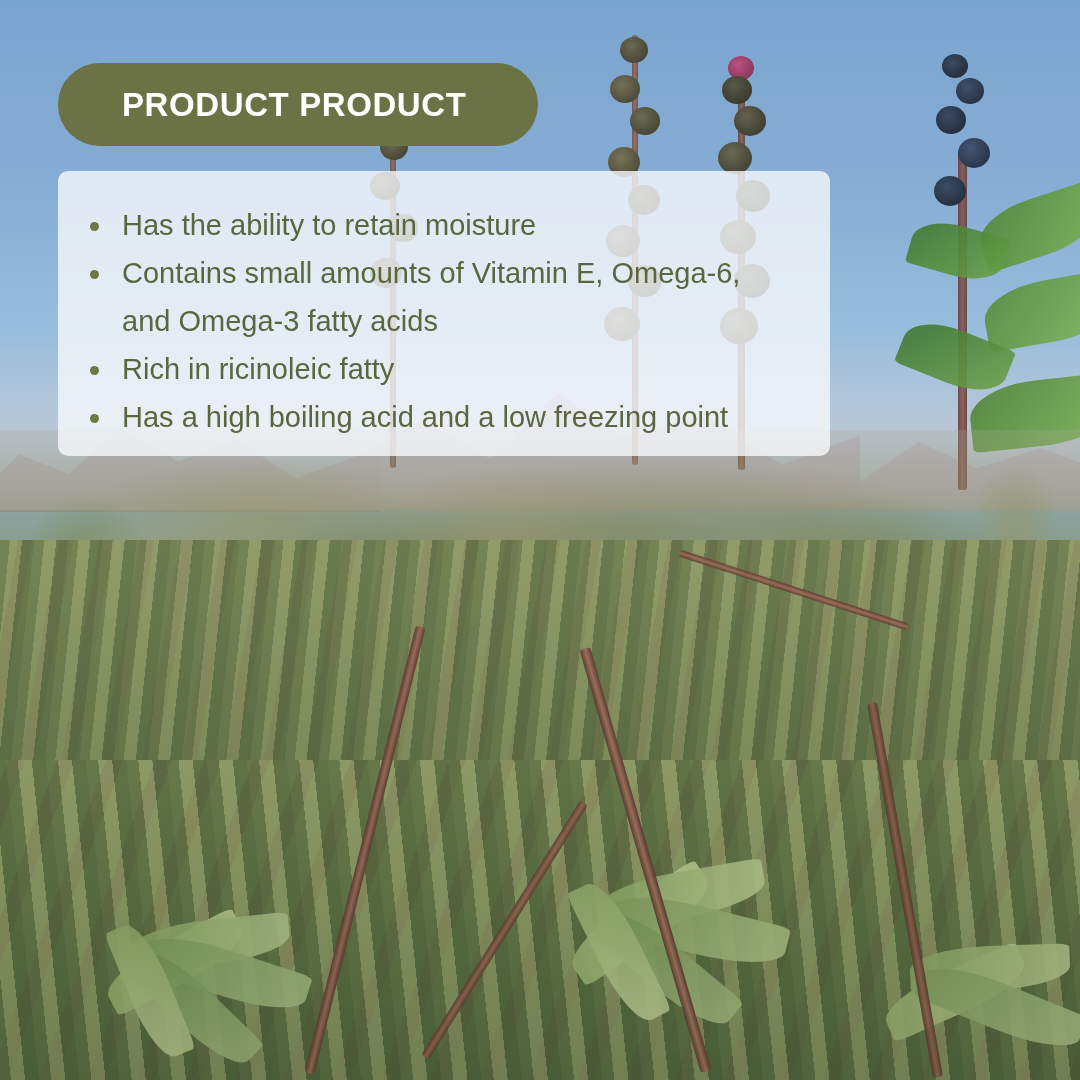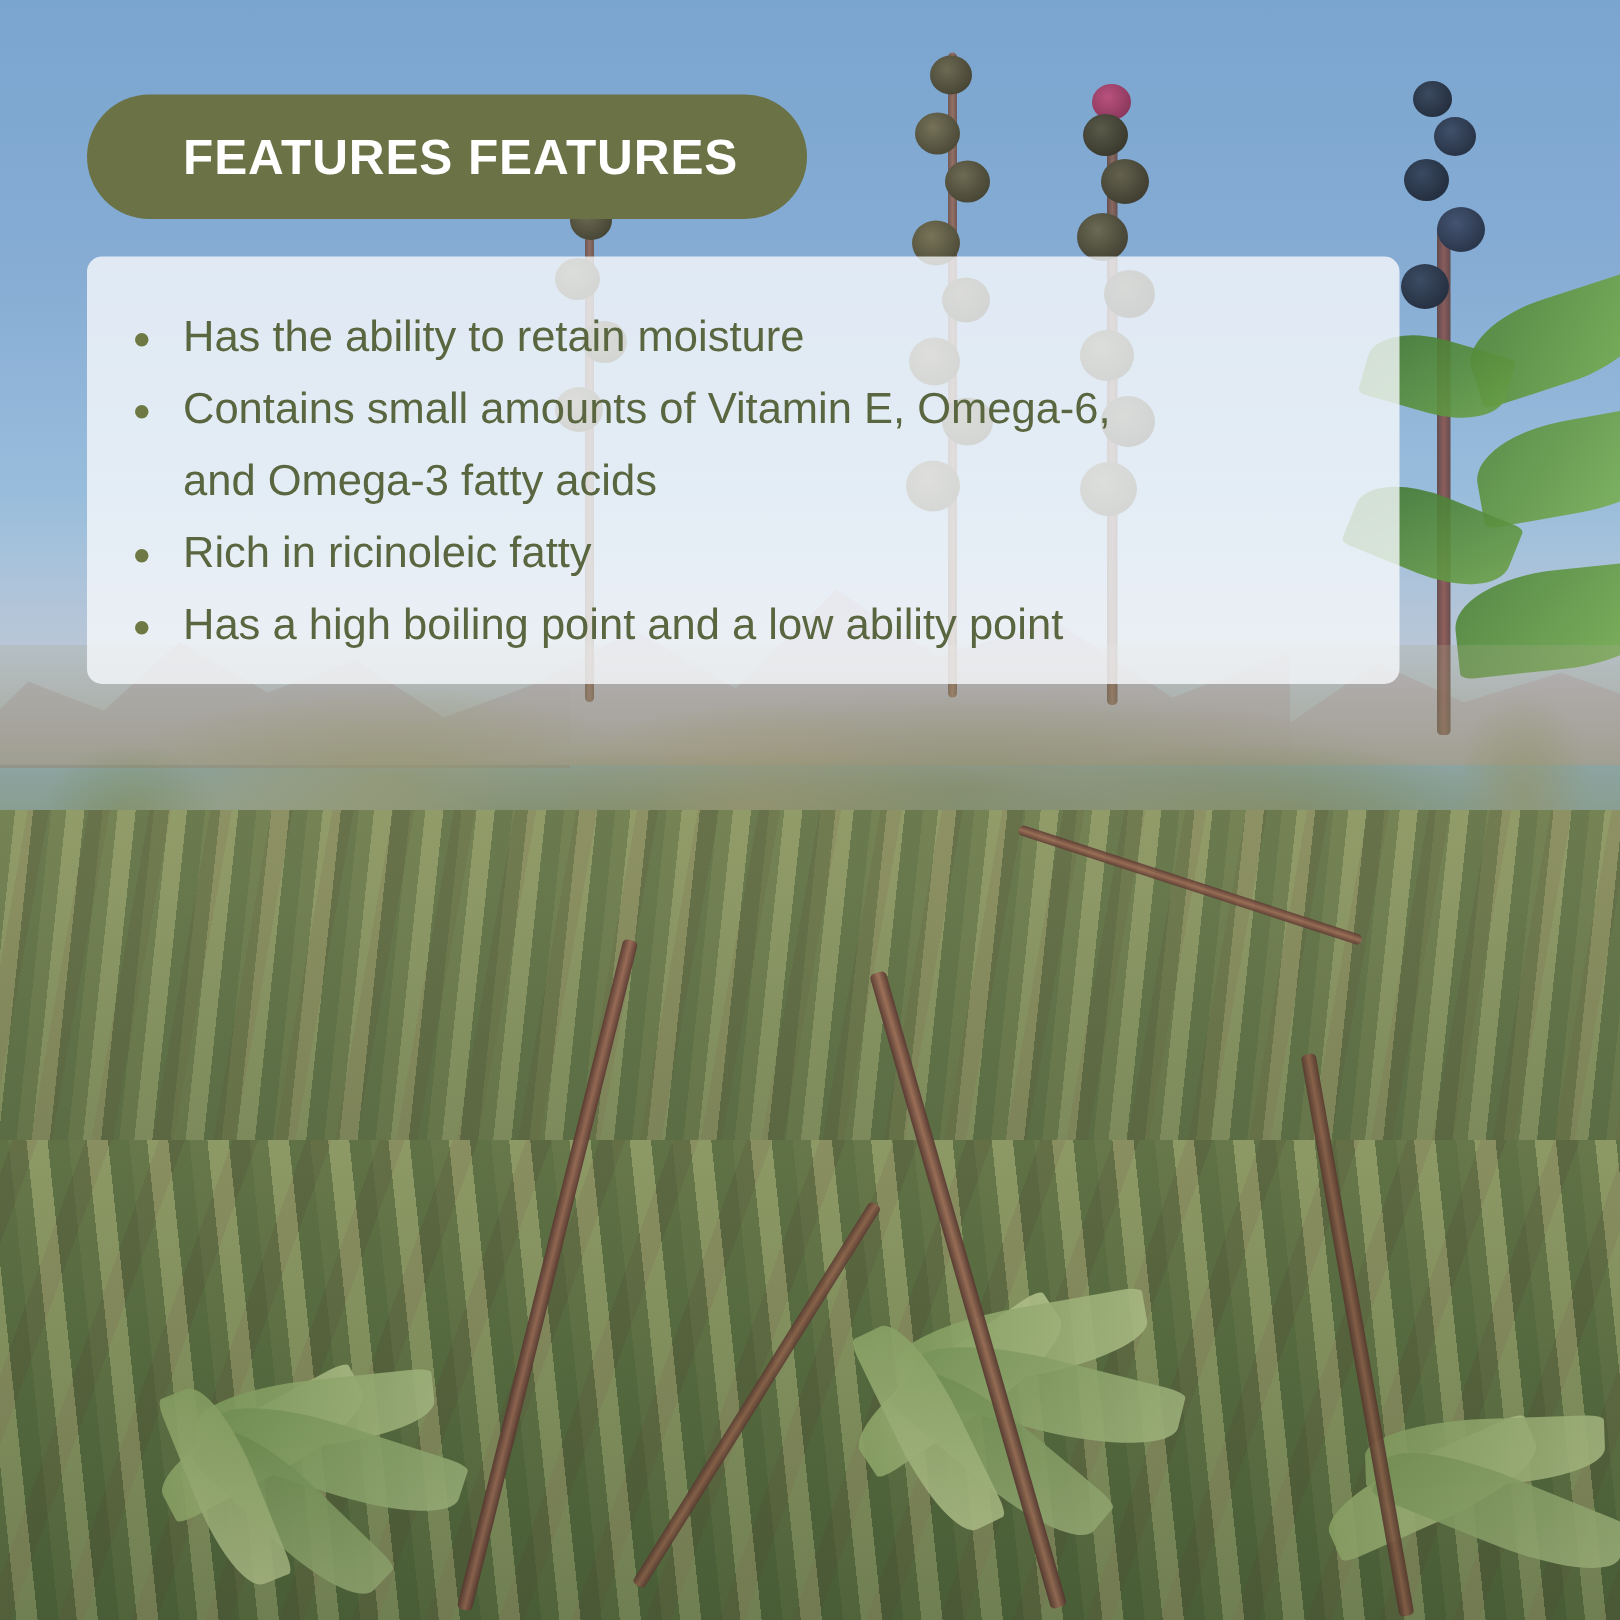--- a/index.html
+++ b/index.html
@@ -76,21 +76,21 @@
     background:#6b7245;border-radius:42px;
     display:flex;align-items:center;
   }
   .badge-label{
     color:#ffffff;font-size:33px;font-weight:bold;letter-spacing:.6px;
     margin-left:64px;white-space:nowrap;
   }
 
   
   .card{
-    position:absolute;left:58px;top:171px;width:875px;height:285px;
+    position:absolute;left:58px;top:171px;width:772px;height:285px;
     background:rgba(246,249,251,.80);
     border-radius:10px;
     box-sizing:border-box;
     padding:30px 26px 0 26px;
   }
   .bullets{list-style:none;margin:0;padding:0;}
   .bullets li{
     position:relative;
     color:#59663f;
     font-size:29px;
@@ -191,26 +191,26 @@
     <div class="stem" style="left:360px;top:620px;width:10px;height:460px;transform:rotate(14deg);background:linear-gradient(90deg,#5c3b33,#9a6a56,#5c3b33);opacity:.95;"></div>
     <div class="stem" style="left:640px;top:640px;width:11px;height:440px;transform:rotate(-16deg);background:linear-gradient(90deg,#5a3a33,#a07059,#5a3a33);opacity:.95;"></div>
     <div class="stem" style="left:500px;top:780px;width:9px;height:300px;transform:rotate(32deg);background:linear-gradient(90deg,#5e3d34,#96664f,#5e3d34);opacity:.9;"></div>
     <div class="stem" style="left:900px;top:700px;width:10px;height:380px;transform:rotate(-10deg);background:linear-gradient(90deg,#59392f,#8f614c,#59392f);opacity:.9;"></div>
     <div class="stem" style="left:790px;top:470px;width:7px;height:240px;transform:rotate(-72deg);background:linear-gradient(90deg,#5d3b33,#9c6b55,#5d3b33);opacity:.9;"></div>
 
     <div class="shadowveil"></div>
   </div>
 
   <div class="badge">
-    <span class="badge-label">FEATURES FEATURES</span>
+    <span class="badge-label">PRODUCT PRODUCT</span>
   </div>
 
   <div class="card">
     <ul class="bullets">
       <li>Has the ability to retain moisture</li>
       <li>Contains small amounts of Vitamin E, Omega-6,
 and Omega-3 fatty acids</li>
       <li>Rich in ricinoleic fatty</li>
-      <li>Has a high boiling point and a low ability point</li>
+      <li>Has a high boiling acid and a low freezing point</li>
     </ul>
   </div>
 
 </div>
 
 </body></html>

